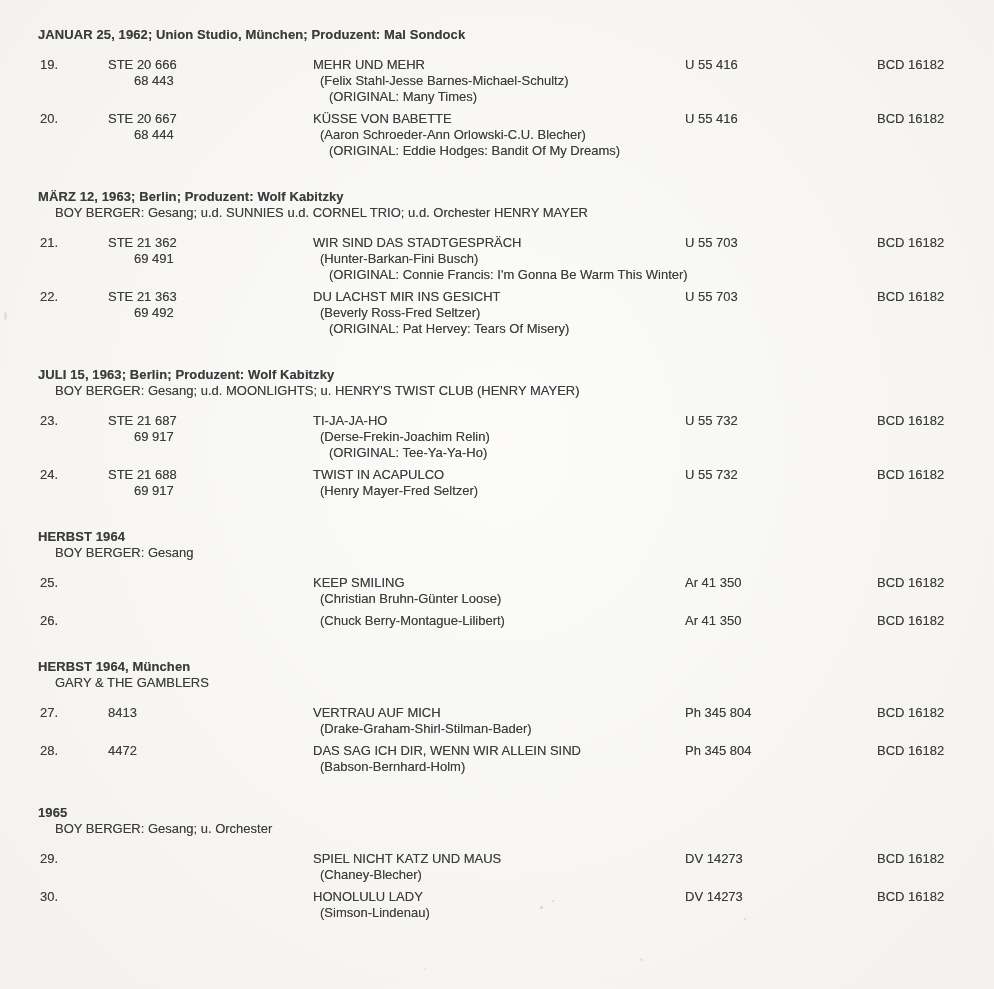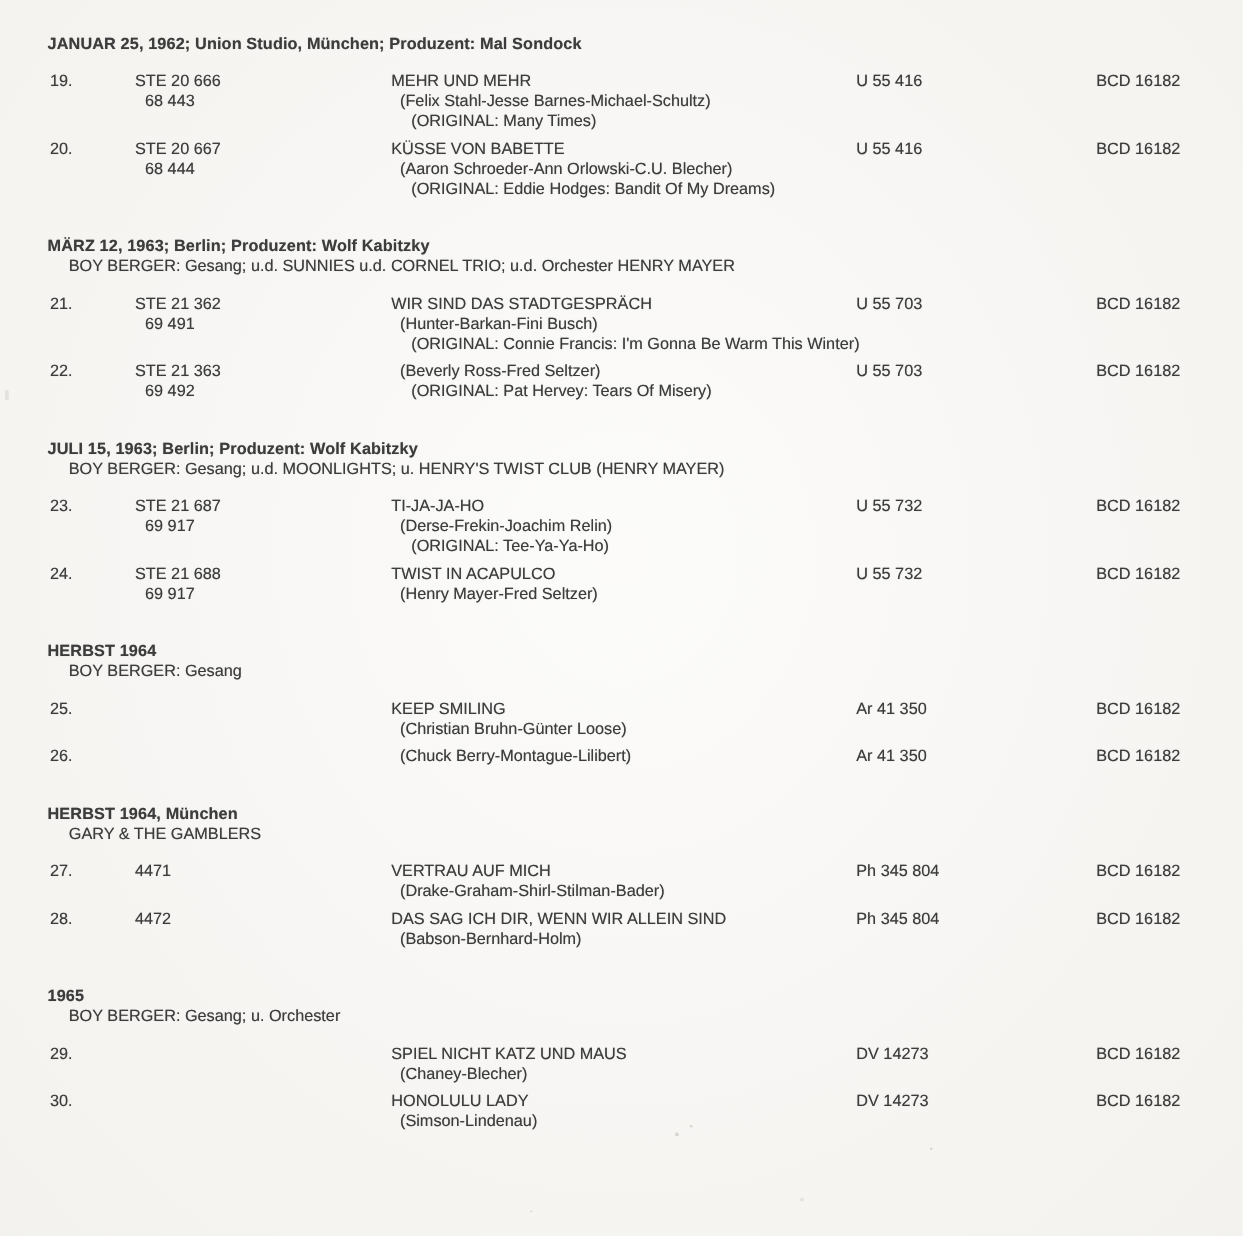--- a/index.html
+++ b/index.html
@@ -26,21 +26,21 @@
   .session-header {
     margin-left: 38px;
     font-weight: 700;
     letter-spacing: 0.1px;
   }
   .personnel { margin-left: 55px; }
   .tracks { margin-top: 14px; }
   .track { position: relative; margin-bottom: 6px; padding-left: 28px; }
   .t-num   { position: absolute; left: 40px;  top: 0; }
   .t-matrix { position: absolute; left: 108px; top: 0; width: 160px; }
-  .t-matrix .m2 { margin-left: 8px; }
+  .t-matrix .m2 { margin-left: 26px; }
   .t-cat   { position: absolute; left: 685px; top: 0; white-space: nowrap; }
   .t-bcd   { position: absolute; left: 877px; top: 0; white-space: nowrap; }
   .t-titleblock { margin-left: 285px; margin-right: 16px; min-height: 16px; }
   .t-composers { margin-left: 7px; }
   .t-original  { margin-left: 16px; }
   .speck {
     position: absolute;
     width: 3px; height: 3px;
     border-radius: 50%;
     background: #9a9890;
@@ -110,20 +110,21 @@
         <span class="t-cat">U 55 703</span>
         <span class="t-bcd">BCD 16182</span>
       </div>
       <div class="track">
         <span class="t-num">22.</span>
         <span class="t-matrix">
           <span>STE 21 363</span><br>
           <span class="m2">69 492</span>
         </span>
         <div class="t-titleblock">
+          <div>DU LACHST MIR INS GESICHT</div>
           <div class="t-composers">(Beverly Ross-Fred Seltzer)</div>
           <div class="t-original">(ORIGINAL: Pat Hervey:  Tears Of Misery)</div>
         </div>
         <span class="t-cat">U 55 703</span>
         <span class="t-bcd">BCD 16182</span>
       </div>
     </div>
   </div>
 
   <div class="session">
@@ -184,21 +185,21 @@
     </div>
   </div>
 
   <div class="session">
     <div class="session-header">HERBST 1964, München</div>
     <div class="personnel">GARY &amp; THE GAMBLERS</div>
     <div class="tracks">
       <div class="track">
         <span class="t-num">27.</span>
         <span class="t-matrix">
-          <span>4471</span>
+          <span>8413</span>
         </span>
         <div class="t-titleblock">
           <div>VERTRAU AUF MICH</div>
           <div class="t-composers">(Drake-Graham-Shirl-Stilman-Bader)</div>
         </div>
         <span class="t-cat">Ph 345 804</span>
         <span class="t-bcd">BCD 16182</span>
       </div>
       <div class="track">
         <span class="t-num">28.</span>

